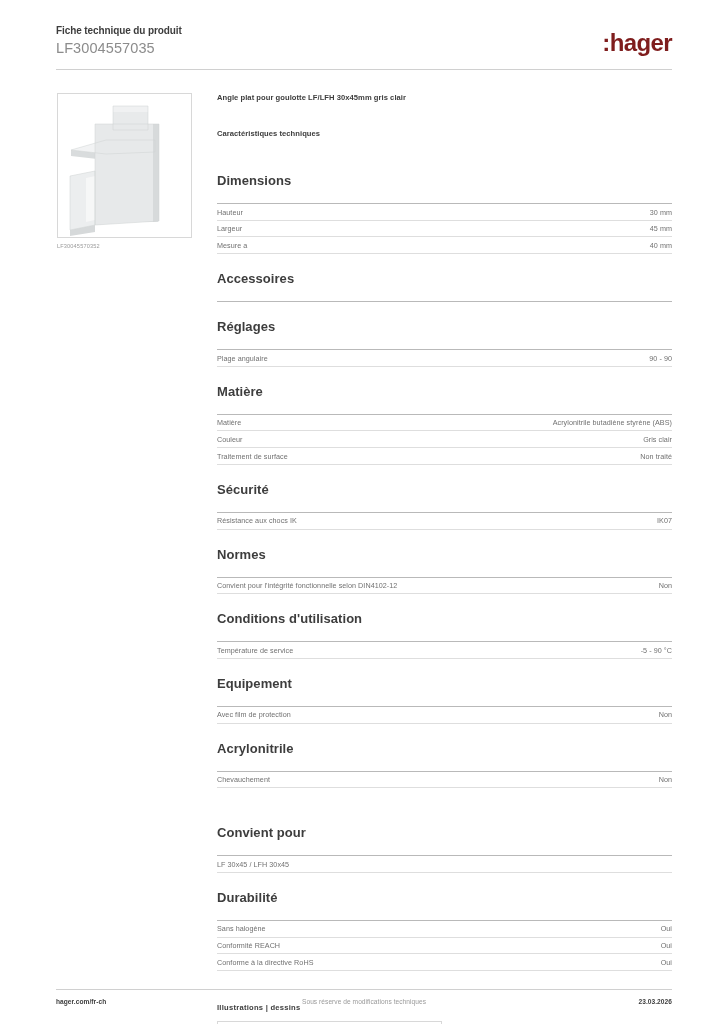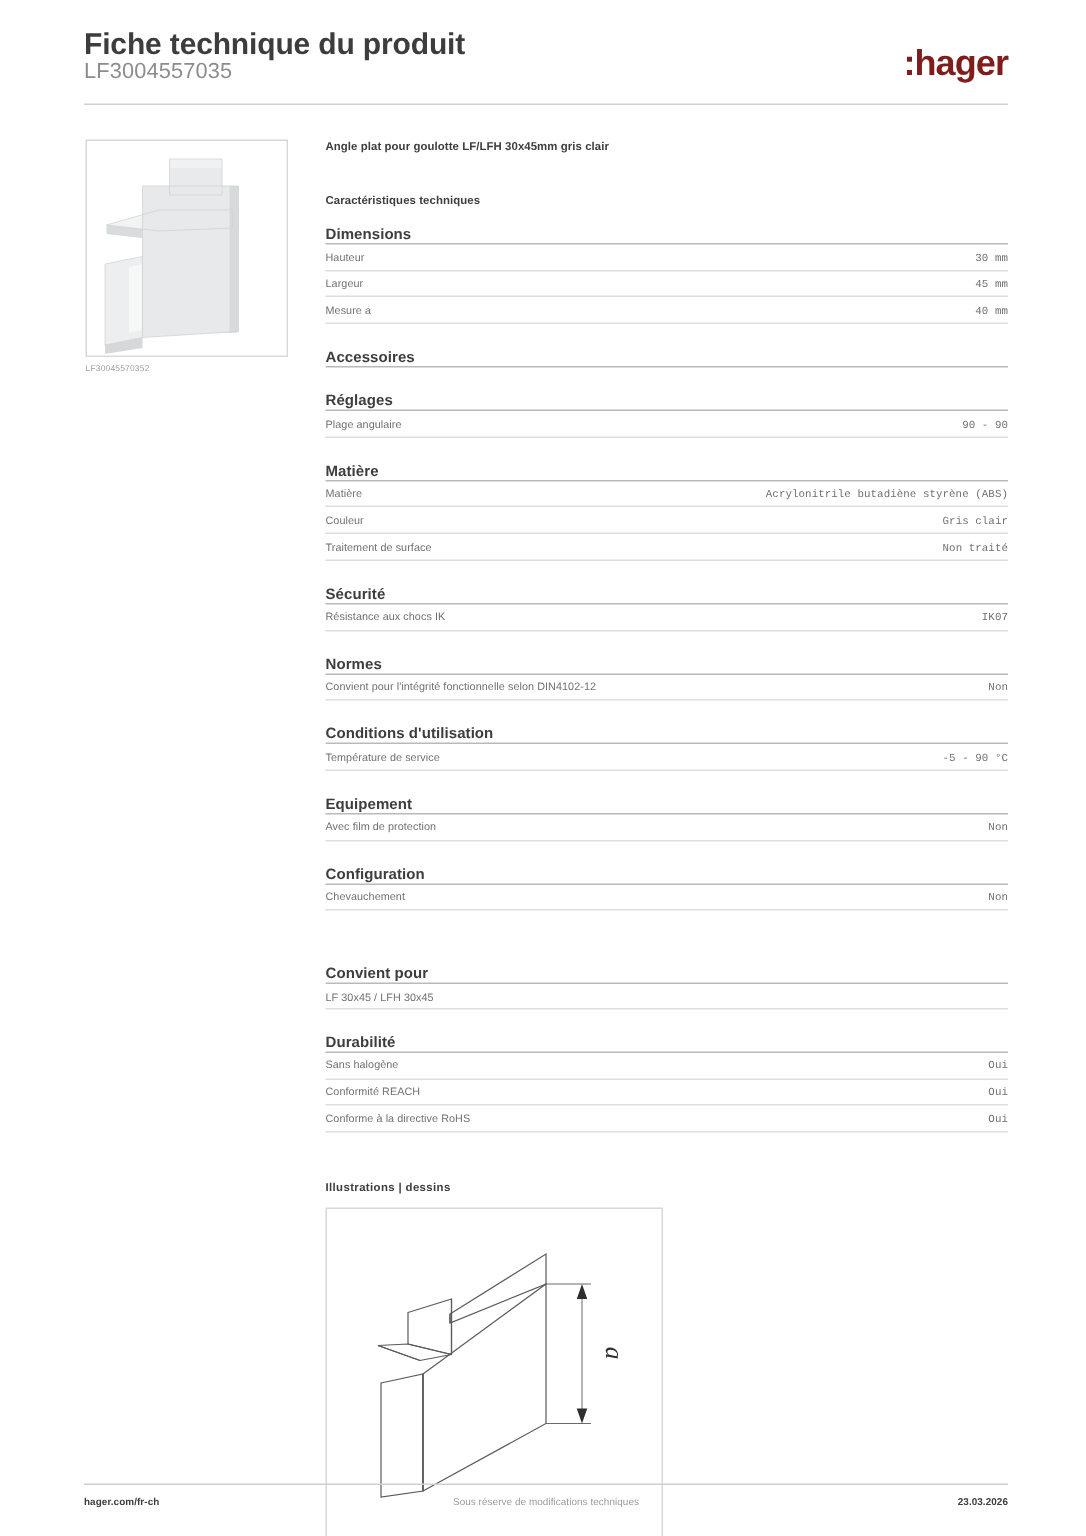--- a/index.html
+++ b/index.html
@@ -21,21 +21,21 @@
 
   
   .header {
     position: absolute;
     left: 56px;
     top: 22px;
     width: 616px;
     height: 52px;
   }
   .doc-title {
-    font-size: 20px;
+    font-size: 10px;
     font-weight: bold;
     color: #3d3d3d;
     letter-spacing: -0.1px;
     line-height: 17px;
   }
   .doc-ref {
     font-size: 14.5px;
     font-weight: normal;
     color: #8c8c8c;
     line-height: 18px;
@@ -98,47 +98,47 @@
     font-weight: bold;
     color: #3d3d3d;
     letter-spacing: 0.05px;
     margin-bottom: 27px;
   }
   .specs-title {
     font-size: 7.6px;
     font-weight: bold;
     color: #3d3d3d;
     letter-spacing: 0.05px;
-    margin-bottom: 13px;
+    margin-bottom: 35px;
   }
 
   .group { width: 455px; }
   .group-title {
-    font-size: 10px;
-    font-weight: bold;
-    color: #3d3d3d;
-    padding-bottom: 0;
+    font-size: 13px;
+    font-weight: bold;
+    color: #3d3d3d;
+    padding-bottom: 15px;
     border-bottom: 1px solid #b9b9b9;
     letter-spacing: 0.05px;
   }
   .group + .group { margin-top: 17px; }
   .group.spaced { margin-top: 37px; }
 
   .row {
     display: flex;
     justify-content: space-between;
     align-items: baseline;
     border-bottom: 1px solid #dedede;
     padding: 3.5px 0 3.2px 0;
     font-size: 7.2px;
     color: #707070;
     letter-spacing: 0.05px;
   }
   .row .label { color: #707070; }
-  .row .value { color: #707070; text-align: center; white-space: nowrap; font-family: Liberation Mono, monospace; }
+  .row .value { color: #707070; text-align: center; white-space: nowrap; }
   .row.single .label { color: #707070; }
 
   
   .draw-title {
     font-size: 7.6px;
     font-weight: bold;
     color: #3d3d3d;
     letter-spacing: 0.25px;
     margin-top: 32px;
     margin-bottom: 9px;
@@ -303,21 +303,21 @@
           </div>
         </div>
         <div class="group">
           <div class="group-title">Equipement</div>
           <div class="row">
             <span class="label">Avec film de protection</span>
             <span class="value">Non</span>
           </div>
         </div>
         <div class="group">
-          <div class="group-title">Configuration</div>
+          <div class="group-title">Acrylonitrile</div>
           <div class="row">
             <span class="label">Chevauchement</span>
             <span class="value">Non</span>
           </div>
         </div>
         <div class="group spaced">
           <div class="group-title">Convient pour</div>
           <div class="row single">
             <span class="label">LF 30x45 / LFH 30x45</span>
             <span class="value"></span>

